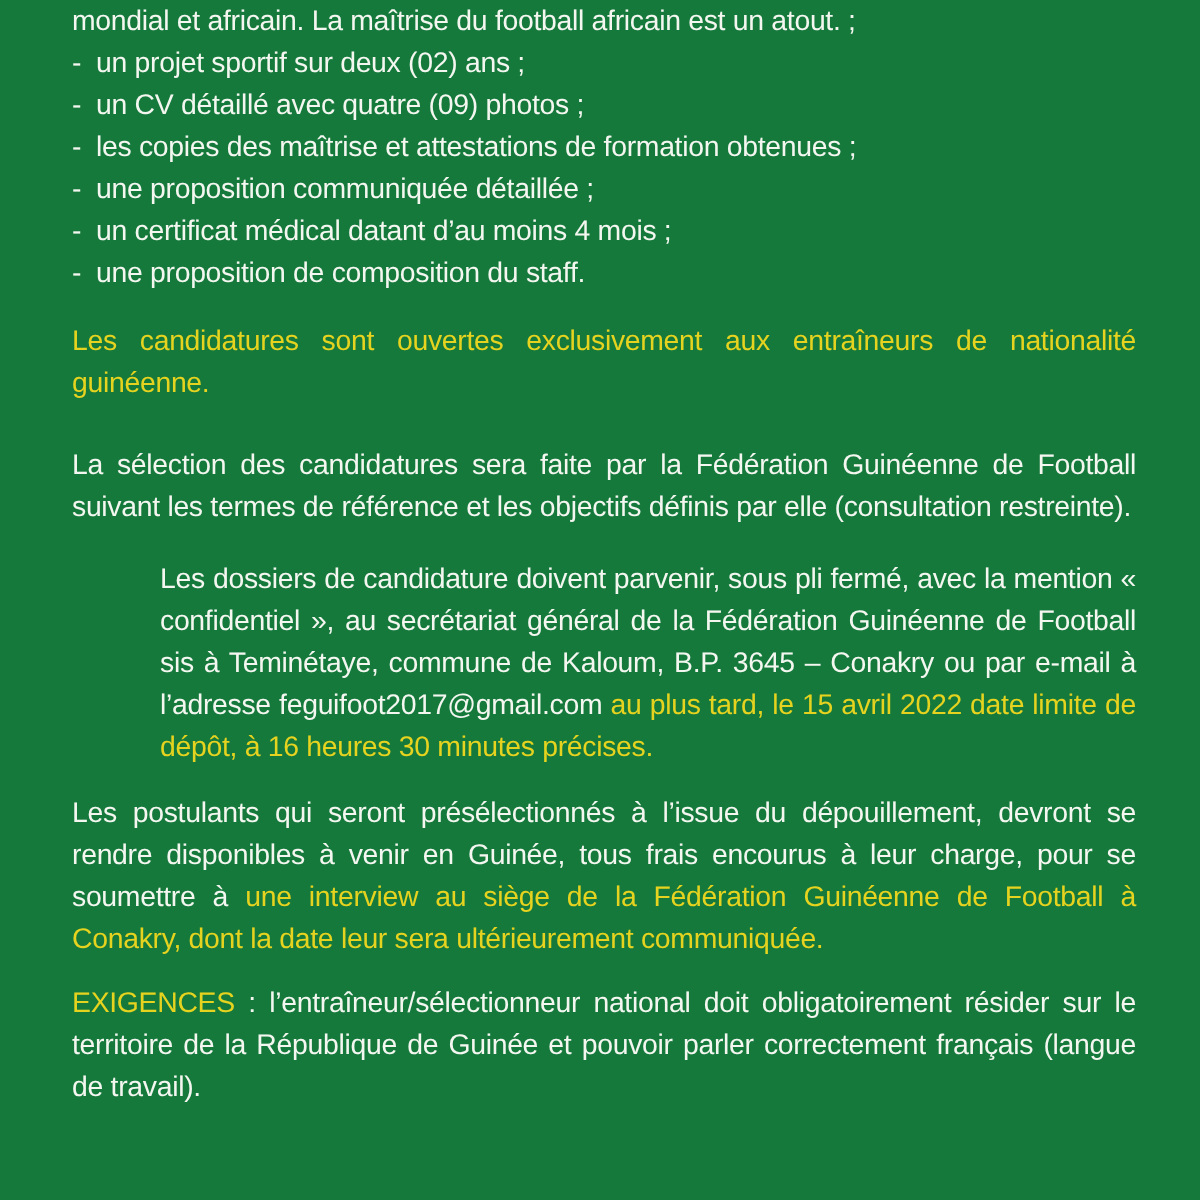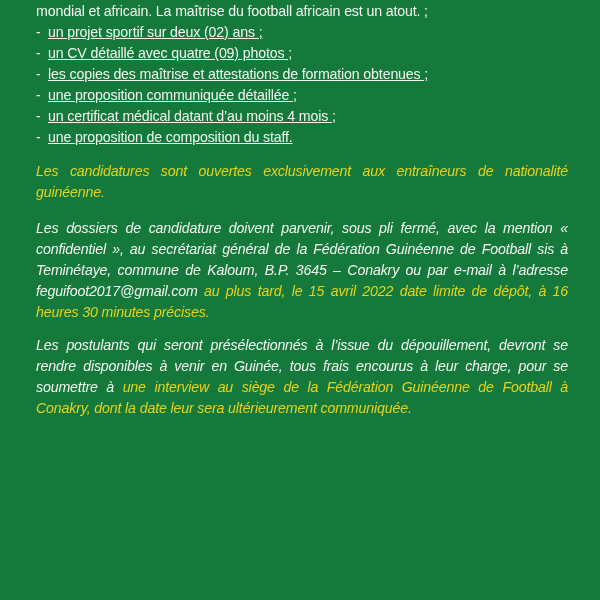--- a/index.html
+++ b/index.html
@@ -11,29 +11,29 @@
     overflow: hidden;
   }
   .doc {
     width: 600px;
     height: 600px;
     padding: 1px 32px 0 36px;
     font-size: 14.2px;
     line-height: 21px;
     letter-spacing: -0.15px;
   }
-  .para { text-align: justify; font-style: italic; }
+  .para { text-align: justify; }
   .yellow { color: #E5D31F; }
   ul.req-list { list-style: none; }
   ul.req-list li { display: flex; }
   .dash { flex: 0 0 12px; width: 12px; }
-  .req-text { flex: 1 1 auto; white-space: nowrap; overflow: hidden; text-decoration: underline; }
+  .req-text { flex: 1 1 auto; white-space: nowrap; overflow: hidden; }
   .m13 { margin-top: 13px; }
   .m20 { margin-top: 20px; }
-  .m15 { margin-top: 15px; }
+  .m15 { margin-top: 15px; margin-left: 44px; }
   .m12 { margin-top: 12px; }
   .m11 { margin-top: 11px; }
 </style>
 </head>
 <body>
 
 <div class="doc">
 
   <p>mondial et africain. La maîtrise du football africain est un atout. ;</p>
 
@@ -59,19 +59,21 @@
       <span class="req-text">un certificat médical datant d’au moins 4 mois ;</span>
     </li>
     <li>
       <span class="dash">-</span>
       <span class="req-text">une proposition de composition du staff.</span>
     </li>
   </ul>
 
   <p class="para yellow m13">Les candidatures sont ouvertes exclusivement aux entraîneurs de nationalité guinéenne.</p>
 
+  <p class="para m20">La sélection des candidatures sera faite par la Fédération Guinéenne de Football suivant les termes de référence et les objectifs définis par elle (consultation restreinte).</p>
 
   <p class="para m15"><span>Les dossiers de candidature doivent parvenir, sous pli fermé, avec la mention « confidentiel », au secrétariat général de la Fédération Guinéenne de Football sis à Teminétaye, commune de Kaloum, B.P. 3645 – Conakry ou par e-mail à l’adresse feguifoot2017@gmail.com </span><span class="yellow">au plus tard, le 15 avril 2022 date limite de dépôt, à 16 heures 30 minutes précises.</span></p>
 
   <p class="para m12"><span>Les postulants qui seront présélectionnés à l’issue du dépouillement, devront se rendre disponibles à venir en Guinée, tous frais encourus à leur charge, pour se soumettre à </span><span class="yellow">une interview au siège de la Fédération Guinéenne de Football à Conakry, dont la date leur sera ultérieurement communiquée.</span></p>
 
+  <p class="para m11"><span class="yellow">EXIGENCES</span><span> : l’entraîneur/sélectionneur national doit obligatoirement résider sur le territoire de la République de Guinée et pouvoir parler correctement français (langue de travail).</span></p>
 
 </div>
 
 </body></html>

